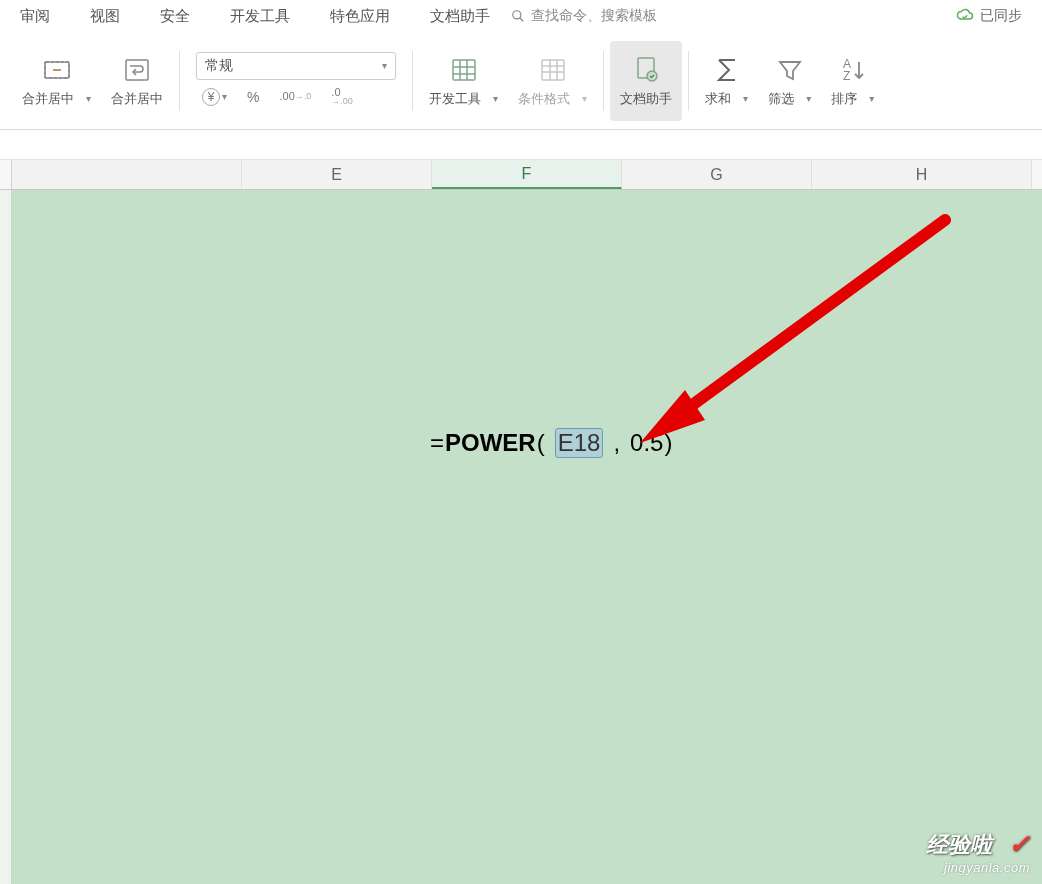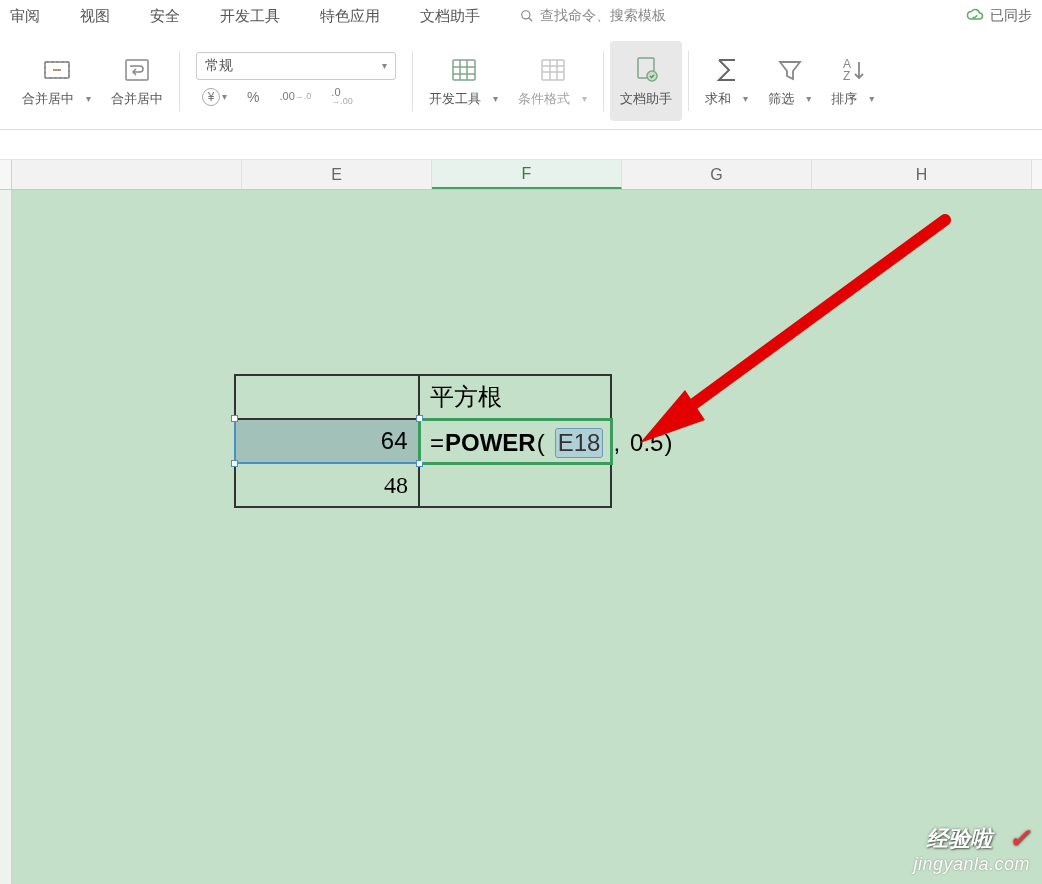--- a/index.html
+++ b/index.html
@@ -1,19 +1,19 @@
 <!DOCTYPE html>
 <html><head>
   <meta charset="utf-8">
   <style>
     * { box-sizing: border-box; margin: 0; padding: 0; font-family: "Microsoft YaHei", Arial, sans-serif; }
     body { width: 1042px; height: 884px; background: #fff; overflow: hidden; position: relative; }
 
     
-    .menubar { height: 32px; background: #fff; display: flex; align-items: center; padding: 0 10px; gap: 40px; font-size: 15px; color: #555; }
+    .menubar { height: 32px; background: #fff; display: flex; align-items: center; padding: 0 20px; gap: 21px; font-size: 15px; color: #555; }
     .menubar-left { display: flex; gap: 40px; }
     .menubar-item { cursor: pointer; white-space: nowrap; }
     .search-area { display: flex; align-items: center; gap: 6px; color: #888; font-size: 14px; }
     .search-icon { width: 14px; height: 14px; }
     .menubar-spacer { flex: 1; }
     .sync-area { display: flex; align-items: center; gap: 6px; color: #666; font-size: 14px; }
     .sync-icon { width: 18px; height: 18px; }
 
     
     .ribbon { height: 98px; background: #fff; border-bottom: 1px solid #dcdcdc; display: flex; align-items: center; padding: 0 12px; box-shadow: 0 1px 2px rgba(0,0,0,0.04); }
@@ -62,21 +62,21 @@
     .formula-overlay .cursor-space { margin: 0 4px; }
     .cell-ref-highlight { background: #b0d0d8; border-radius: 3px; padding: 0 2px; border: 1px solid #6b9bb5; color: #333; }
 
     
     .arrow-svg { position: absolute; left: 545px; top: 10px; width: 420px; height: 280px; pointer-events: none; }
 
     
     .watermark { position: absolute; right: 12px; bottom: 10px; text-align: right; font-family: "Microsoft YaHei"; }
     .watermark .line1 { font-size: 22px; font-weight: bold; color: #fff; text-shadow: 0 0 3px rgba(0,0,0,0.4), 1px 1px 2px rgba(0,0,0,0.5); font-style: italic; display: flex; align-items: center; justify-content: flex-end; gap: 16px; }
     .watermark .check { color: #e33; font-size: 26px; }
-    .watermark .line2 { font-size: 18px; color: #fff; text-shadow: 0 0 2px rgba(0,0,0,0.4); font-style: italic; letter-spacing: 0.5px; }
+    .watermark .line2 { font-size: 13px; color: #fff; text-shadow: 0 0 2px rgba(0,0,0,0.4); font-style: italic; letter-spacing: 0.5px; }
   </style>
 </head>
 <body>
 
 <div class="menubar">
   <div class="menubar-left">
     <span class="menubar-item">审阅</span>
     <span class="menubar-item">视图</span>
     <span class="menubar-item">安全</span>
     <span class="menubar-item">开发工具</span>
@@ -251,44 +251,20 @@
   <div style="width:230px;border-right:1px solid #e0e0e0;background:#f2f2f2;"></div>
   <div class="col-head" style="max-width:190px">E</div>
   <div class="col-head active" style="max-width:190px">F</div>
   <div class="col-head" style="max-width:190px">G</div>
   <div class="col-head" style="max-width:220px">H</div>
 </div>
 
 <div class="grid-area">
   <div class="row-gutter"></div>
 
-  <div class="table-wrap">
-    <table class="spreadsheet-table">
-      <tbody>
-          <tr>
-        <td class="cell-label"></td>
-        <td class="cell-value header-cell">平方根</td>
-      </tr>
-      <tr>
-        <td class="cell-label cell-selected">
-          <span>64</span>
-          <span class="handle tl"></span>
-          <span class="handle tr"></span>
-          <span class="handle bl"></span>
-          <span class="handle br"></span>
-        </td>
-        <td class="cell-value cell-active"></td>
-      </tr>
-      <tr>
-        <td class="cell-label">48</td>
-        <td class="cell-value"></td>
-      </tr>
-    </tbody>
-      </table>
-  </div>
 
   <div class="formula-overlay">
     <span>=</span>
       <span class="bold">POWER</span>
       <span>(</span>
       <span class="cursor-space"></span>
       <span class="cell-ref-highlight">E18</span>
       <span class="cursor-space"></span>
       <span>,</span>
       <span class="cursor-space"></span>

